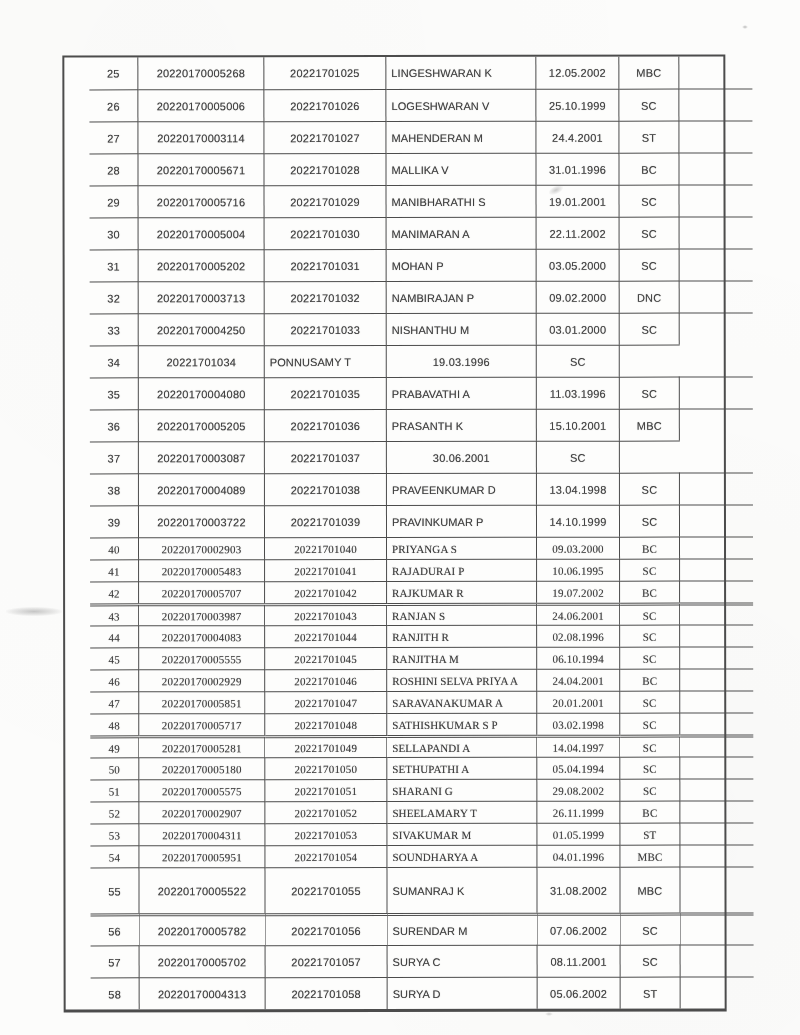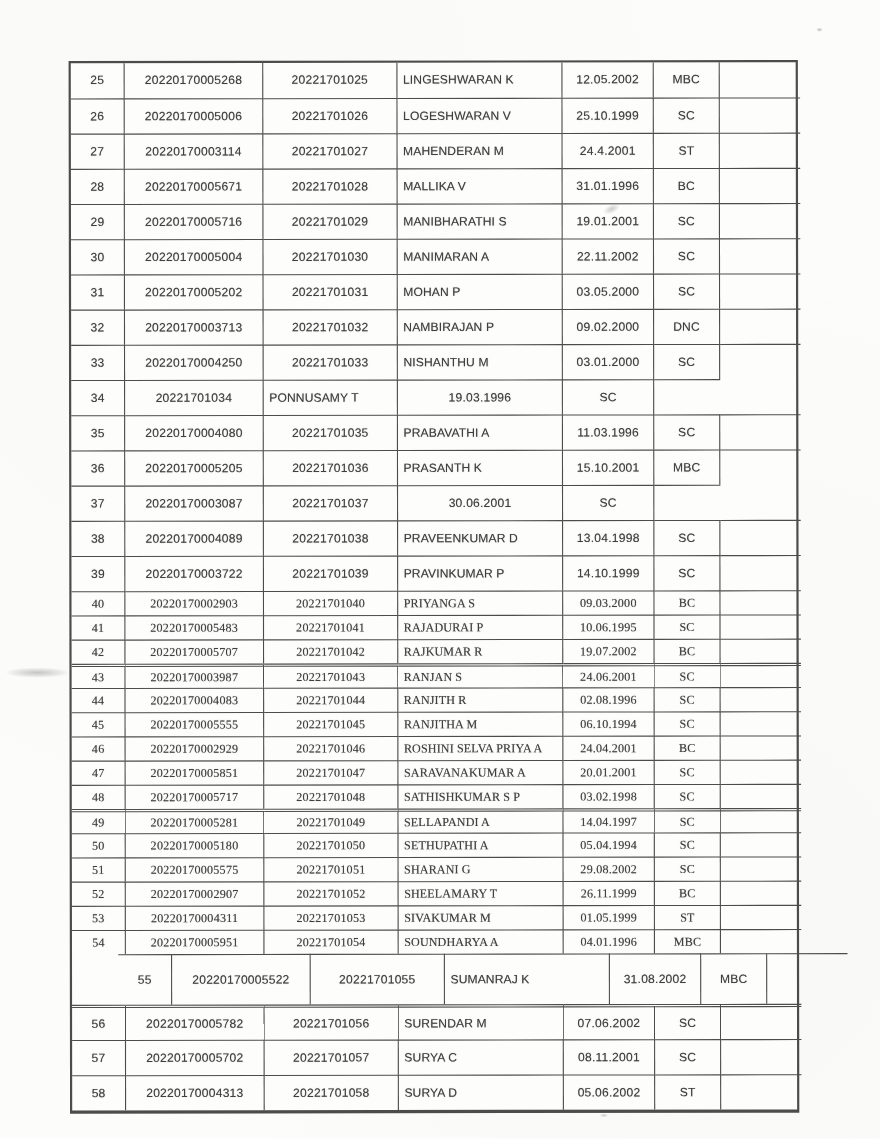--- a/index.html
+++ b/index.html
@@ -24,24 +24,25 @@
   .tbl{
     position:absolute;left:63px;top:55px;width:663px;
     border:2px solid var(--border);
     border-bottom-width:3px;
     transform:rotate(-0.08deg);
     background:#fdfdfc;
   }
   .row{
     display:grid;
     grid-template-columns:49px 126px 122px 150px 83px 60px 73px;
+    padding-left:25px;
   }
   .row.tall{height:32px;}
   .row.short{height:22px;font-family:Liberation Serif, serif;}
-  .row.xl{height:46px;margin-left:42px;}
+  .row.xl{height:46px;}
   .cell{
     border-right:1px solid var(--border);
     border-top:1px solid var(--border);
     display:flex;align-items:center;justify-content:center;
     font-size:11px;
     color:var(--text);
     letter-spacing:.2px;
     text-shadow:0 0 .8px rgba(66,66,66,.55);
     white-space:nowrap;
     overflow:hidden;

